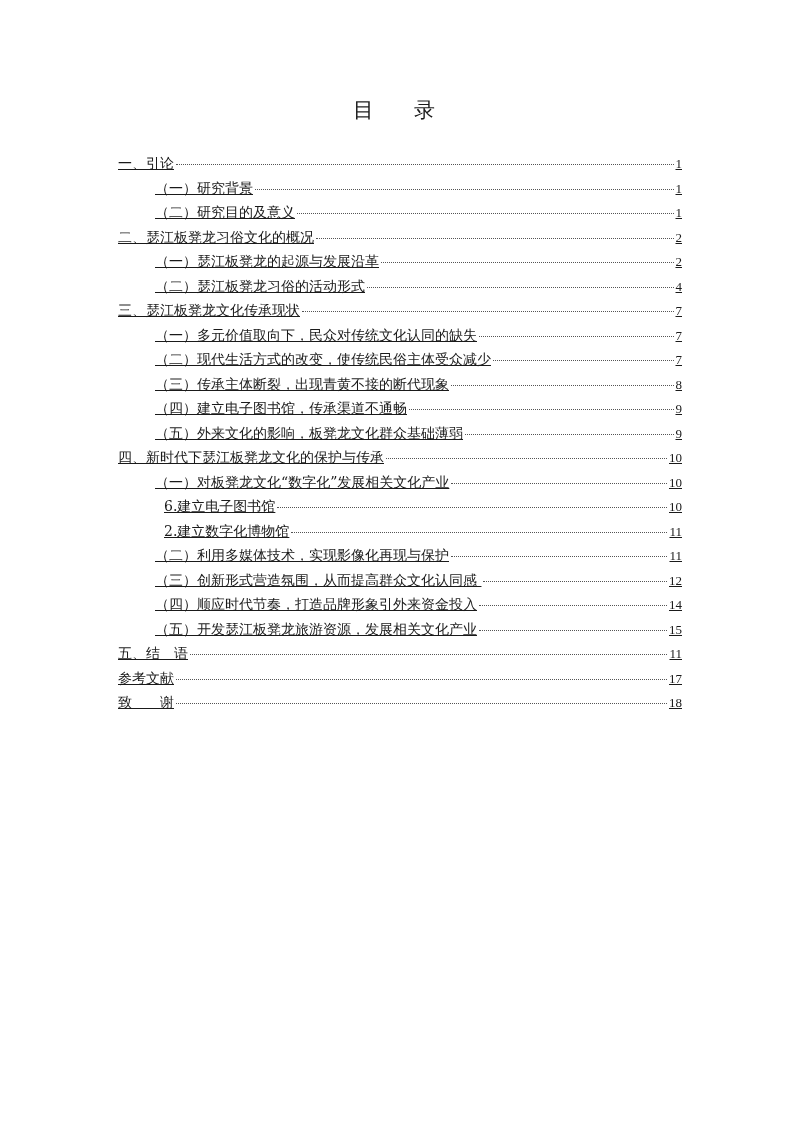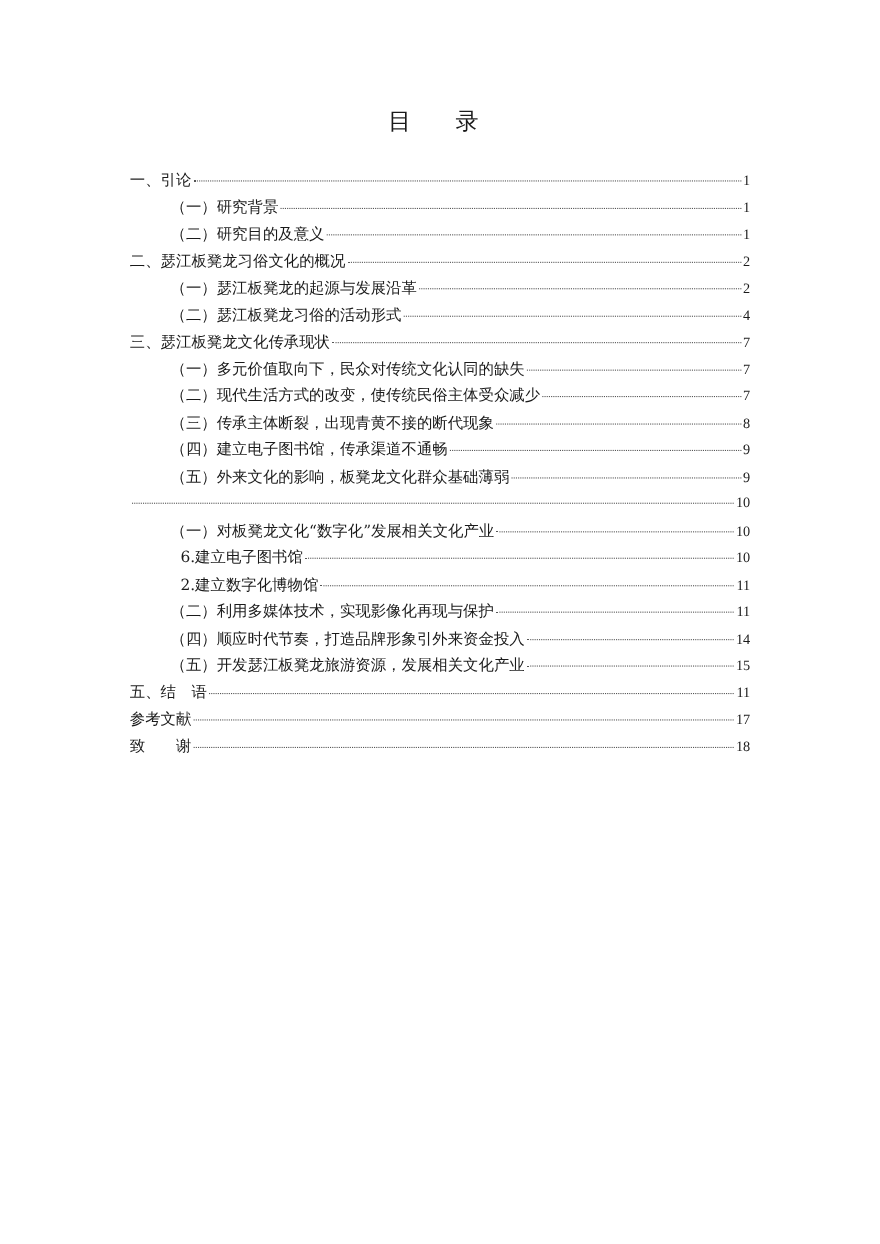--- a/index.html
+++ b/index.html
@@ -2,21 +2,21 @@
 <html><head>
 <meta charset="utf-8">
 <style>
   html, body { margin: 0; padding: 0; background: #ffffff; }
   body { width: 800px; height: 1131px; position: relative; overflow: hidden;
          font-family: "DejaVu Serif", "Liberation Serif", serif; color: #1a1a1a; }
   .title { position: absolute; top: 96px; left: 0; width: 788px; text-align: center;
            font-size: 21px; font-family: "DejaVu Sans", sans-serif; letter-spacing: 0; }
   .title span { display: inline-block; }
   .title .gap { width: 40px; }
-  .toc { position: absolute; top: 155px; left: 118px; width: 564px; }
+  .toc { position: absolute; top: 155px; left: 118px; width: 564px; text-decoration: underline; }
   .row { display: flex; align-items: baseline; height: 24.5px; font-size: 14px; }
   .row.l1 { padding-left: 0; }
   .row.l2 { padding-left: 37px; }
   .row.l3 { padding-left: 46px; }
   .row .label { white-space: pre; flex: 0 0 auto; }
   .row.l1 .label { font-weight: normal; }
   .row .dots { flex: 1 1 auto; border-bottom: 1.5px dotted #555; margin: 0 2px; transform: translateY(-3px); }
   .row .page { flex: 0 0 auto; font-family: "Liberation Serif", serif; font-size: 13px; }
 </style>
 </head>
@@ -81,20 +81,21 @@
       <span class="label">（四）建立电子图书馆，传承渠道不通畅</span>
       <span class="dots"></span>
       <span class="page">9</span>
     </div>
   <div class="row l2">
       <span class="label">（五）外来文化的影响，板凳龙文化群众基础薄弱</span>
       <span class="dots"></span>
       <span class="page">9</span>
     </div>
   <div class="row l1">
+      <span class="label">四、新时代下瑟江板凳龙文化的保护与传承</span>
       <span class="dots"></span>
       <span class="page">10</span>
     </div>
   <div class="row l2">
       <span class="label">（一）对板凳龙文化“数字化”发展相关文化产业</span>
       <span class="dots"></span>
       <span class="page">10</span>
     </div>
   <div class="row l3">
       <span class="label">6.建立电子图书馆</span>
@@ -103,20 +104,25 @@
     </div>
   <div class="row l3">
       <span class="label">2.建立数字化博物馆</span>
       <span class="dots"></span>
       <span class="page">11</span>
     </div>
   <div class="row l2">
       <span class="label">（二）利用多媒体技术，实现影像化再现与保护</span>
       <span class="dots"></span>
       <span class="page">11</span>
+    </div>
+  <div class="row l2">
+      <span class="label">（三）创新形式营造氛围，从而提高群众文化认同感 </span>
+      <span class="dots"></span>
+      <span class="page">12</span>
     </div>
   <div class="row l2">
       <span class="label">（四）顺应时代节奏，打造品牌形象引外来资金投入</span>
       <span class="dots"></span>
       <span class="page">14</span>
     </div>
   <div class="row l2">
       <span class="label">（五）开发瑟江板凳龙旅游资源，发展相关文化产业</span>
       <span class="dots"></span>
       <span class="page">15</span>

